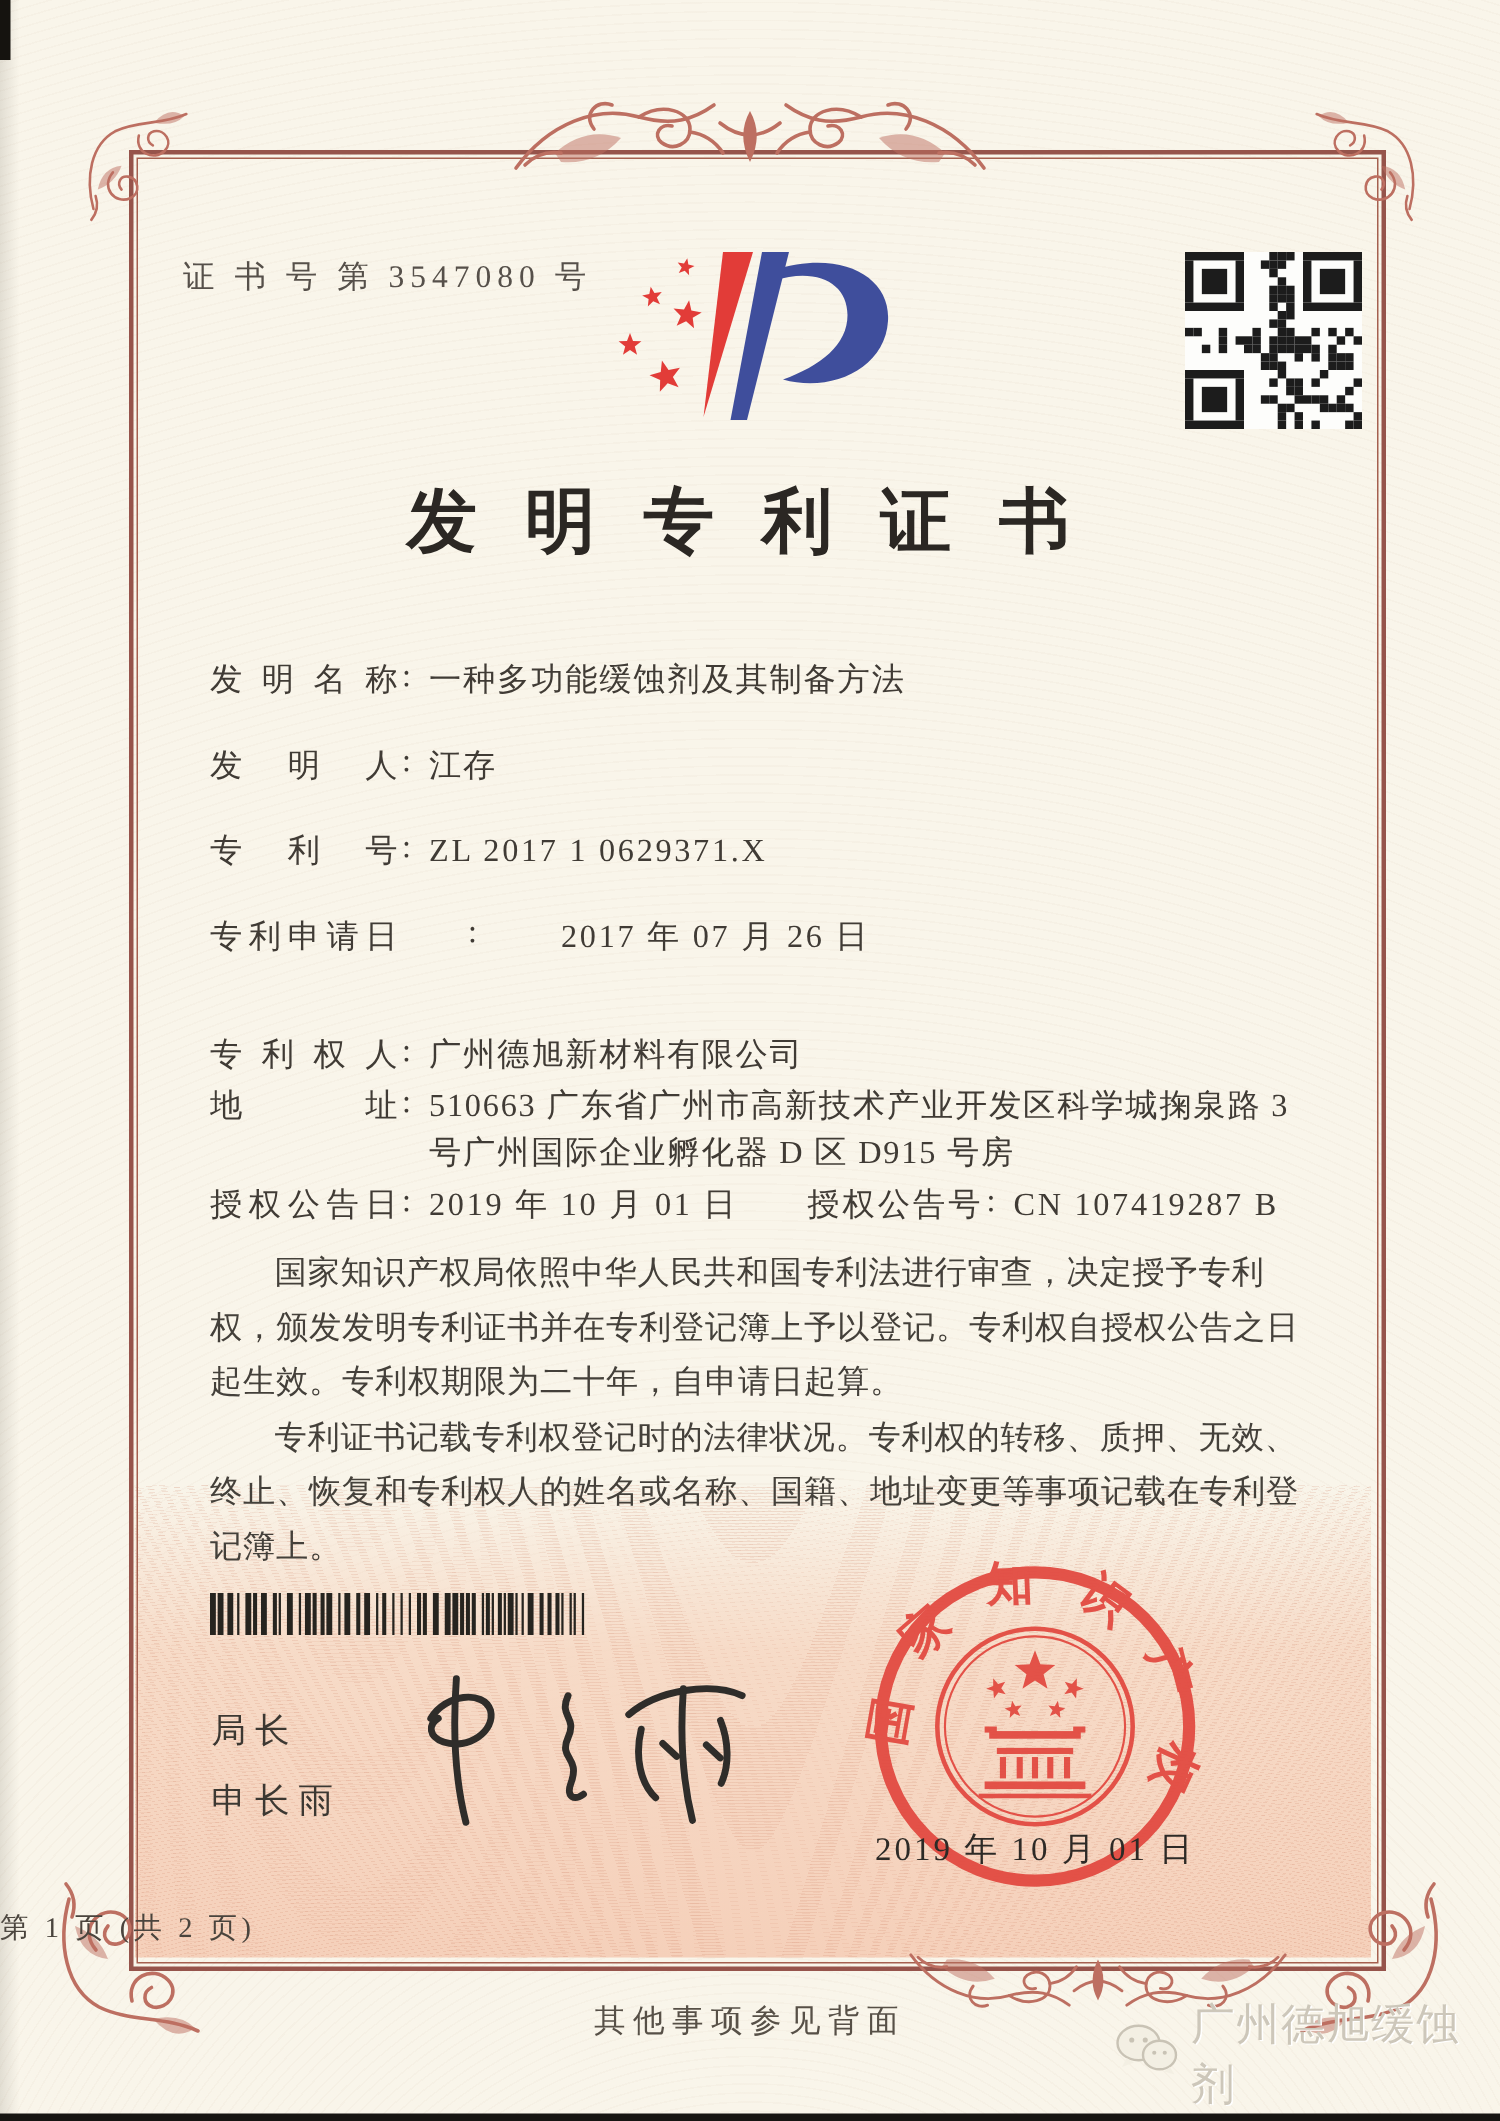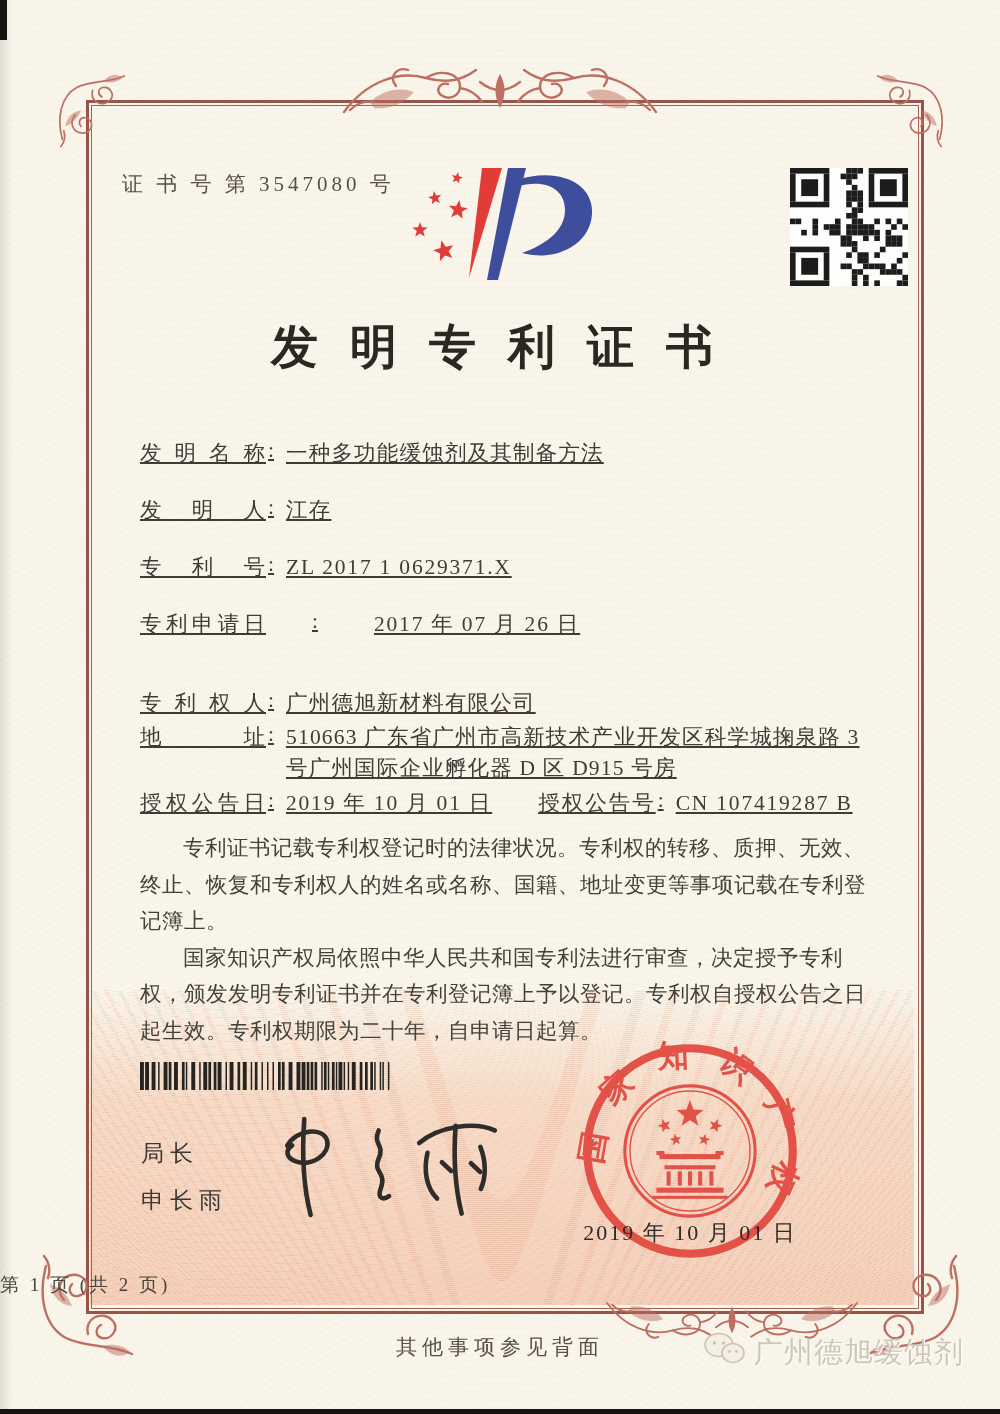--- a/index.html
+++ b/index.html
@@ -31,39 +31,39 @@
   .fl-br{left:850px;top:1244px;transform:scaleX(-1);}
   .fl-tl{left:34px;top:52px;transform:scale(0.72,-0.72);}
   .fl-tr{left:848px;top:52px;transform:scale(-0.72,-0.72);}
   
   .certno{position:absolute;left:122px;top:170px;font-size:21px;letter-spacing:4px;color:#56504a;}
   .logo{position:absolute;left:398px;top:156px;}
   .qr{position:absolute;left:790px;top:168px;width:118px;height:118px;background:#fdfdfb;}
   .title{position:absolute;left:0;top:316px;width:100%;text-align:center;
     font-size:47px;font-weight:700;color:#2b2723;letter-spacing:32px;padding-left:16px;box-sizing:border-box;}
   
-  .frow{position:absolute;left:140px;display:flex;align-items:flex-start;font-size:21.5px;color:#403b35;text-decoration:underline;}
+  .frow{position:absolute;left:140px;display:flex;align-items:flex-start;font-size:21.5px;color:#403b35;}
   .flabel{display:inline-block;width:126px;text-align:justify;text-align-last:justify;letter-spacing:1px;}
   .fcolon{margin:0 12px 0 2px;}
   .fvalue{letter-spacing:1.2px;max-width:580px;line-height:1.45;}
   .fvalue.num{letter-spacing:1.8px;}
   .flabel2{letter-spacing:2px;margin-left:46px;}
   
   .paras{position:absolute;left:140px;top:830px;width:730px;font-size:21.5px;line-height:1.7;color:#44403a;}
   .paras p{margin:0;text-indent:2em;letter-spacing:0.5px;}
   
   .barcode{position:absolute;left:140px;top:1062px;width:250px;height:28px;}
   .signer{position:absolute;left:141px;top:1138px;font-size:23px;color:#3c3832;letter-spacing:6px;}
   .signer div{margin-bottom:16px;}
   .signature{position:absolute;left:268px;top:1100px;transform:rotate(-2deg);}
   .seal{position:absolute;left:575px;top:1036px;}
   .sealdate{position:absolute;left:575px;top:1218px;width:230px;text-align:center;font-size:22px;color:#2d2a26;letter-spacing:2px;}
   .pageline{position:absolute;left:0;top:1272px;width:100%;text-align:left;font-size:19px;color:#4a443d;letter-spacing:3px;}
   .backnote{position:absolute;left:0;top:1333px;width:100%;text-align:center;font-size:21px;color:#575047;letter-spacing:5px;}
-  .watermark{position:absolute;left:702px;top:1330px;display:flex;align-items:center;gap:8px;
+  .watermark{position:absolute;left:742px;top:1330px;display:flex;align-items:center;gap:8px;
     color:#cdc7ba;font-size:29px;letter-spacing:1px;text-shadow:1px 1px 0 #ffffff;}
 </style>
 </head>
 <body>
 
 <div class="page">
   <div class="papertex"></div>
   <div class="pinkzone"></div>
   <div class="frame"></div>
 
@@ -284,22 +284,22 @@
   <div class="frow" style="top:788px;">
     <span class="flabel">授权公告日</span>
       <span class="fcolon">:</span>
     <span class="fvalue num">2019 年 10 月 01 日</span>
     <span class="flabel2">授权公告号</span>
       <span class="fcolon">:</span>
     <span class="fvalue num">CN 107419287 B</span>
   </div>
 
   <div class="paras">
+    <p>国家知识产权局依照中华人民共和国专利法进行审查，决定授予专利权，颁发发明专利证书并在专利登记簿上予以登记。专利权自授权公告之日起生效。专利权期限为二十年，自申请日起算。</p>
     <p>专利证书记载专利权登记时的法律状况。专利权的转移、质押、无效、终止、恢复和专利权人的姓名或名称、国籍、地址变更等事项记载在专利登记簿上。</p>
-    <p>国家知识产权局依照中华人民共和国专利法进行审查，决定授予专利权，颁发发明专利证书并在专利登记簿上予以登记。专利权自授权公告之日起生效。专利权期限为二十年，自申请日起算。</p>
   </div>
 
   <div class="barcode">
     <svg id="barcode-svg" width="250" height="28" viewBox="0 0 250 28">
         <rect x="0" y="0" width="3.9" height="28" fill="#26241f"></rect>
         <rect x="5.1" y="0" width="3.9" height="28" fill="#26241f"></rect>
         <rect x="11.6" y="0" width="3.9" height="28" fill="#26241f"></rect>
         <rect x="18.1" y="0" width="1.5" height="28" fill="#26241f"></rect>
         <rect x="23.6" y="0" width="3.9" height="28" fill="#26241f"></rect>
         <rect x="28.700000000000003" y="0" width="2.7" height="28" fill="#26241f"></rect>

